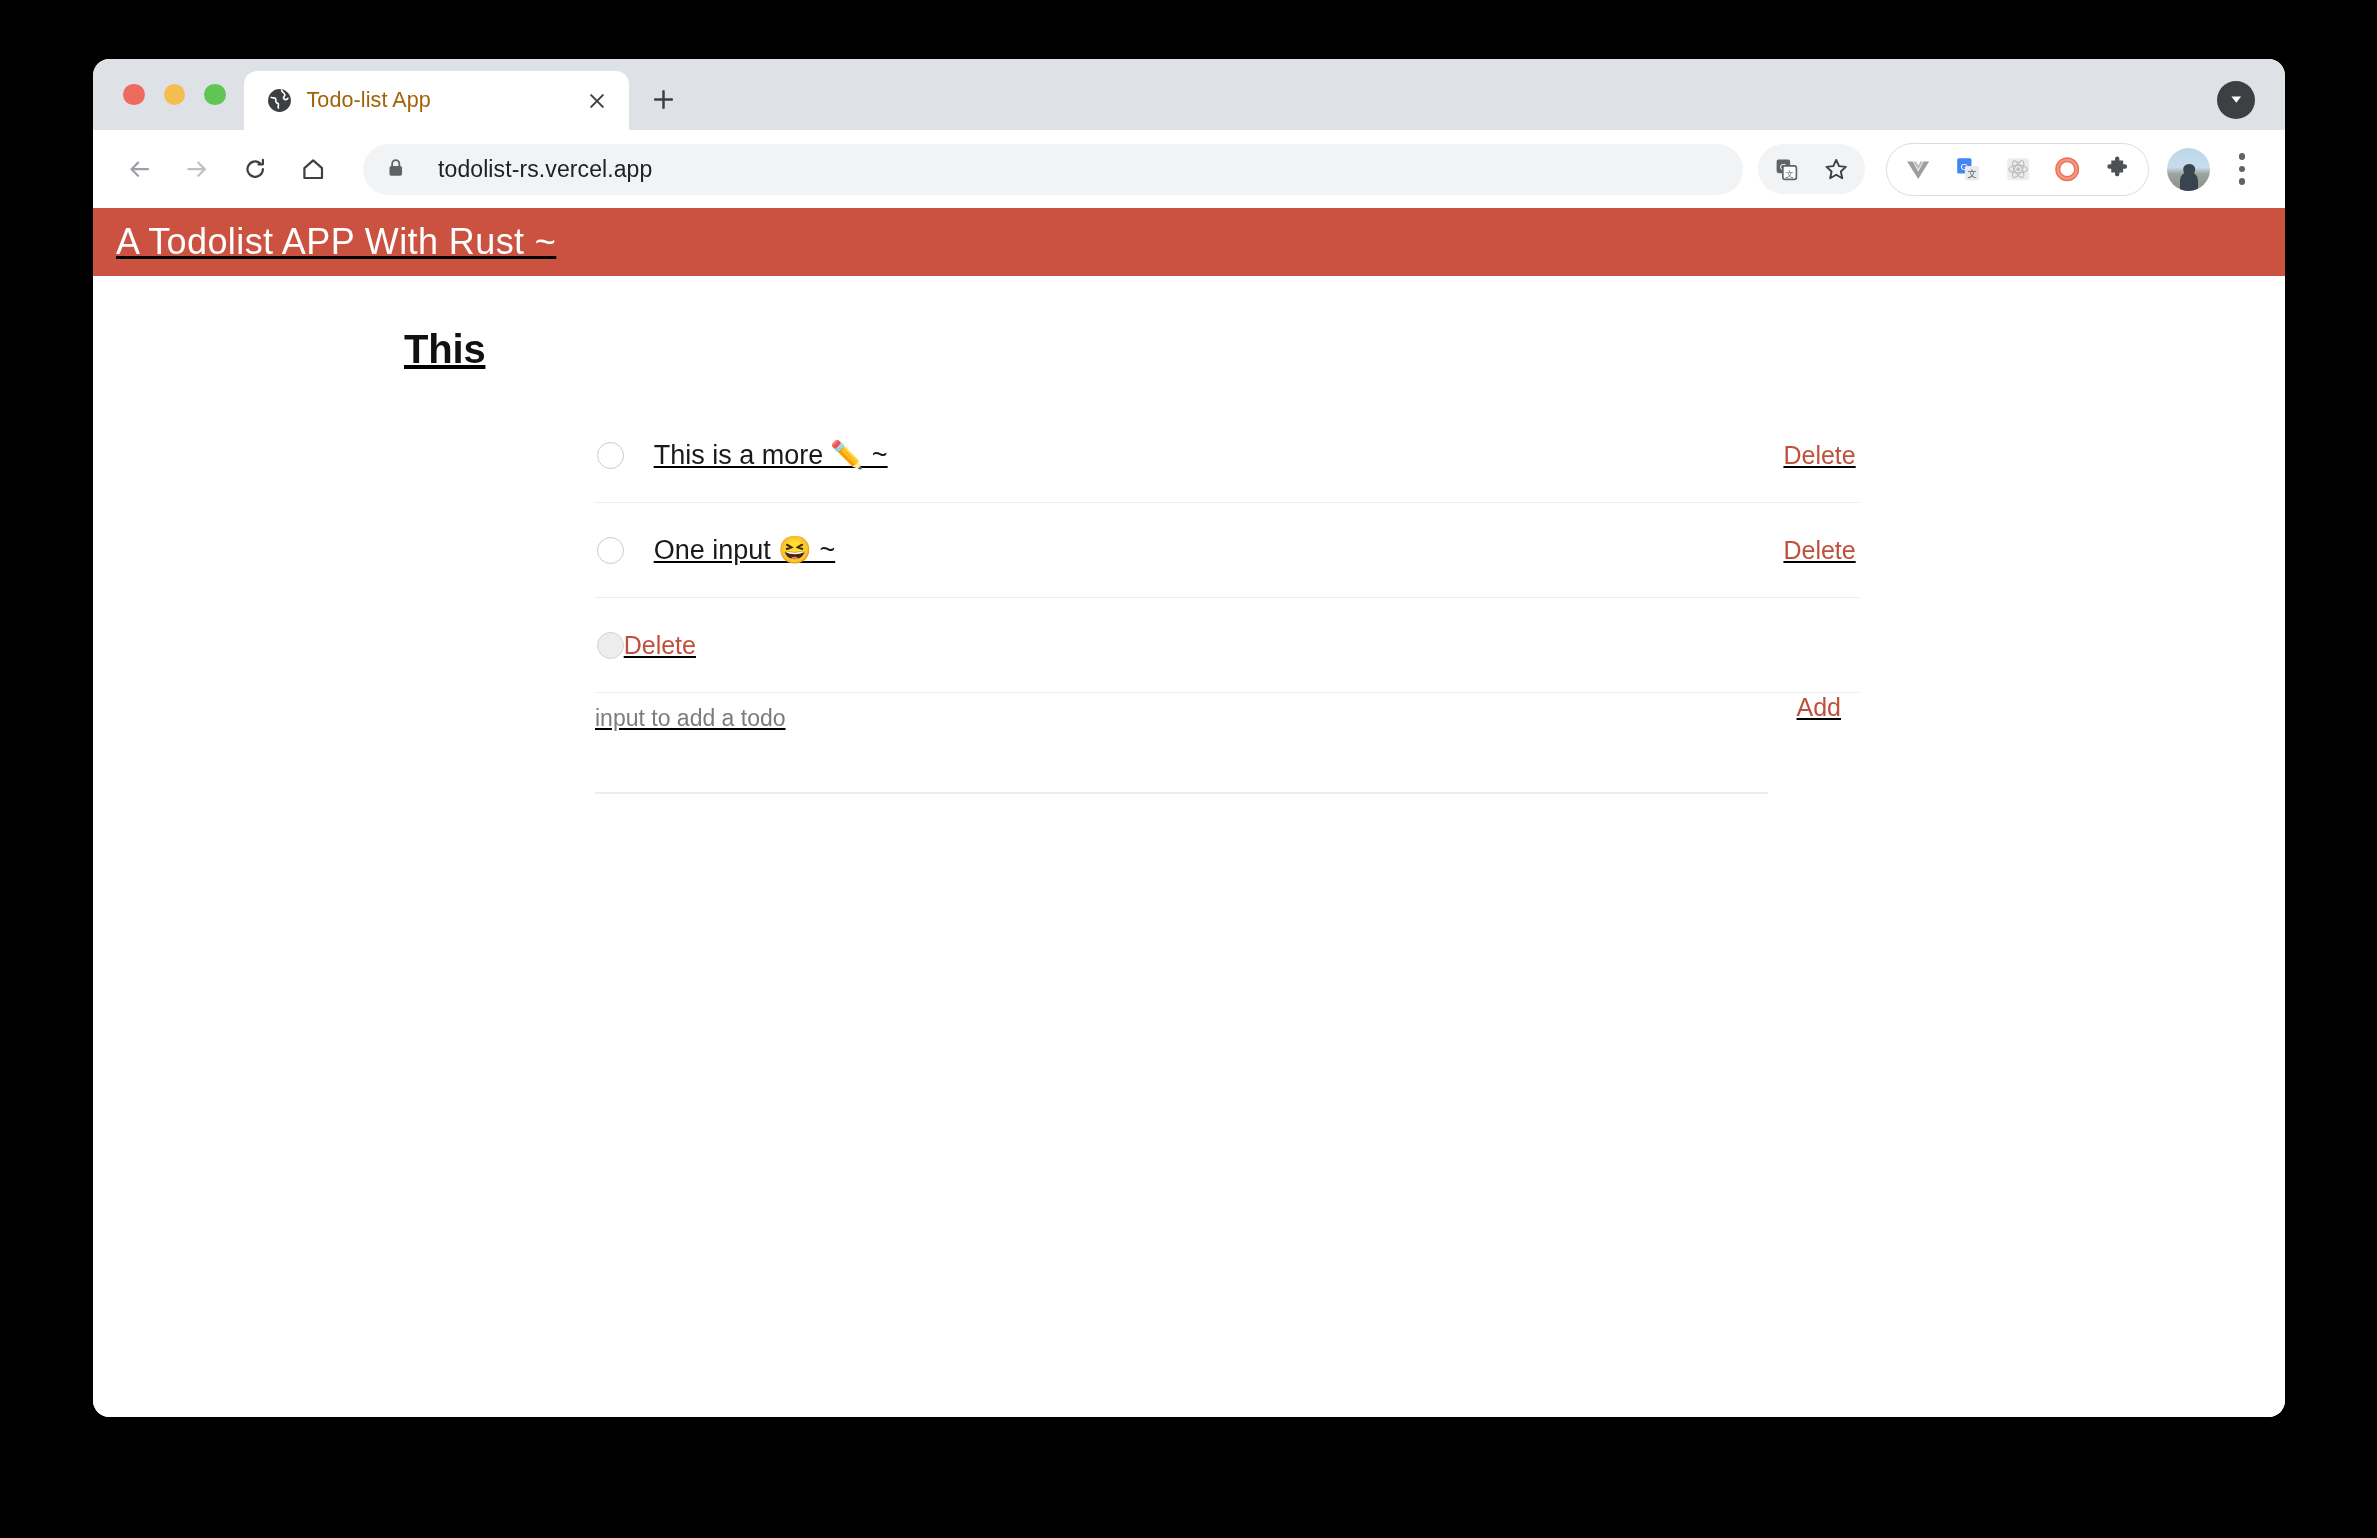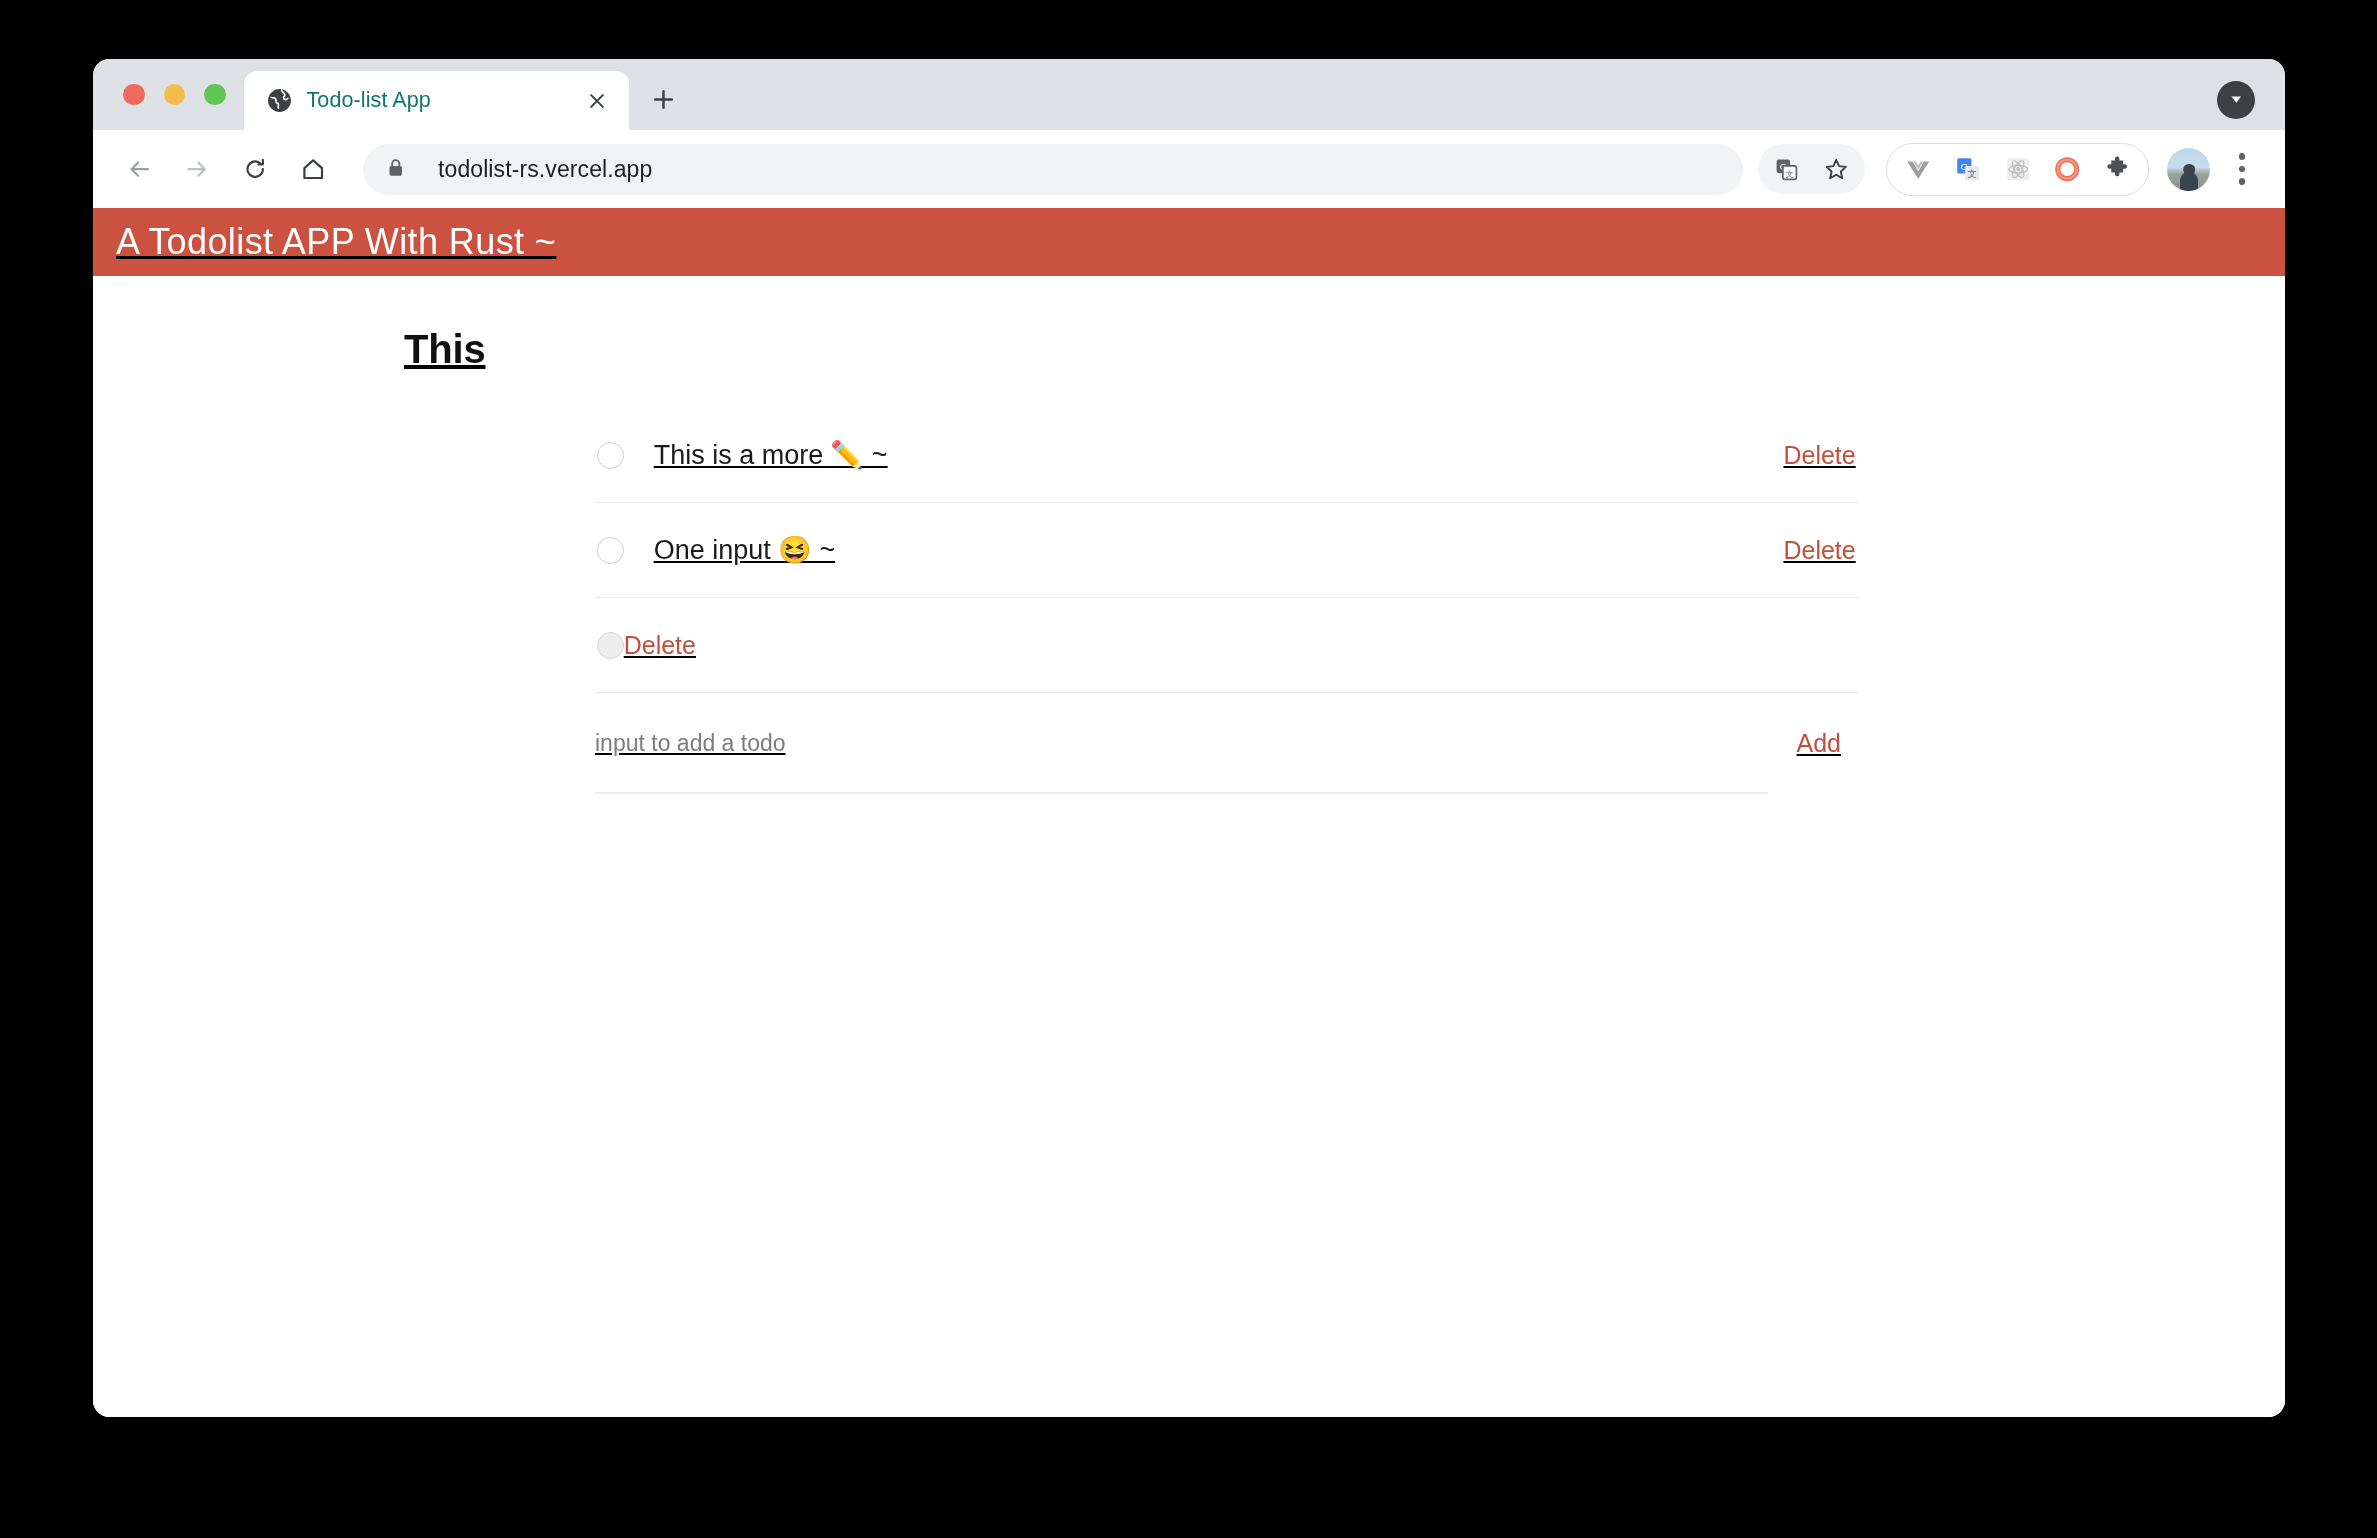--- a/index.html
+++ b/index.html
@@ -65,21 +65,21 @@
     gap: 15px;
     position: relative;
   }
   .favicon {
     width: 25px;
     height: 25px;
     flex: 0 0 auto;
   }
   .tab-title {
     font-size: 21.5px;
-    color: #0f766e;
+    color: #a16207;
     white-space: nowrap;
     overflow: hidden;
     text-overflow: ellipsis;
     flex: 1 1 auto;
     letter-spacing: 0.1px;
   }
   .tab-close {
     width: 28px;
     height: 28px;
     flex: 0 0 auto;
@@ -310,21 +310,20 @@
     font-size: 25px;
     color: #c0503d;
     margin-right: 3.3px;
     flex: 0 0 auto;
     text-align: right;
   }
 
   .add-row {
     height: 101px;
     display: flex;
-    align-items: center;
     position: relative;
   }
   .add-input {
     flex: 1 1 auto;
     border: none;
     outline: none;
     background: transparent;
     font-family: "Liberation Sans", sans-serif;
     font-size: 23px;
     color: #4a4a4a;

